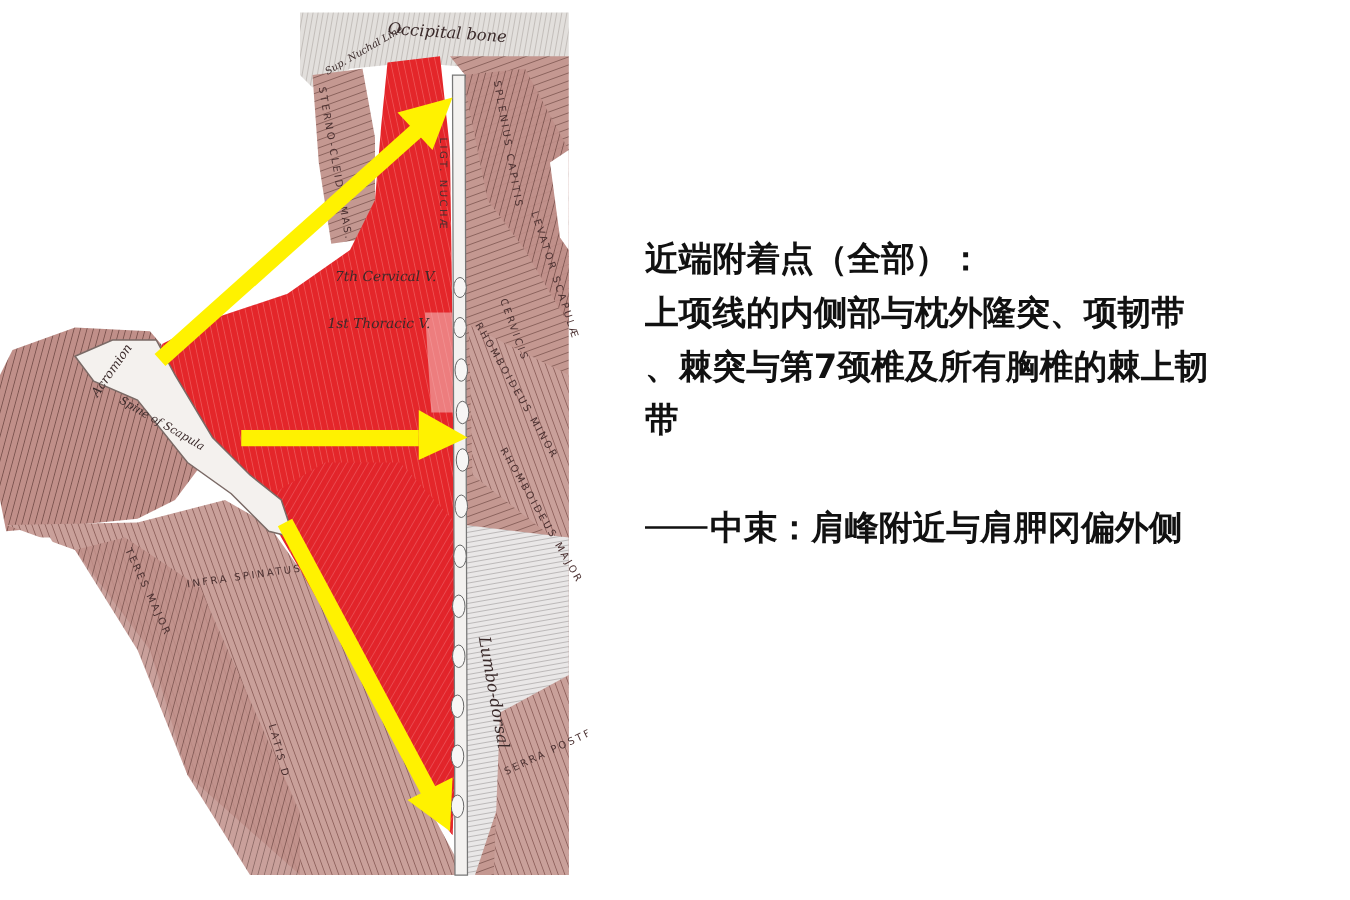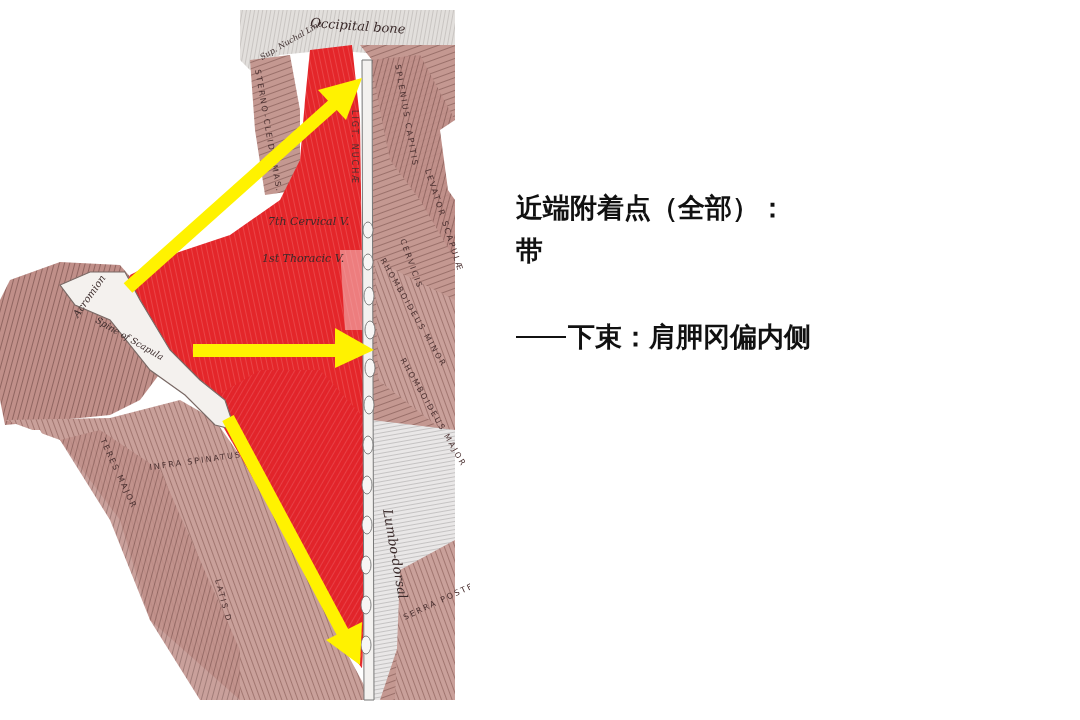--- a/index.html
+++ b/index.html
@@ -187,20 +187,22 @@
         <g>
           <line x1="228" y1="418" x2="343" y2="633" stroke="#fff200" stroke-width="13"></line>
           <polygon points="360,665 326,640 362,622"></polygon>
         </g>
       </g>
     </svg>
   </div>
 
   <div class="text-panel">
     <span class="line">近端附着点（全部）：</span>
+    <span class="line">上项线的内侧部与枕外隆突、项韧带</span>
+    <span class="line">、棘突与第7颈椎及所有胸椎的棘上韧</span>
     <span class="line">带</span>
     <div class="gap"></div>
     <span class="line">
-      <span class="dash"></span><span>下束：</span><span>肩胛冈偏内侧</span>
+      <span class="dash"></span><span>中束：</span><span>肩峰附近与肩胛冈偏外侧</span>
     </span>
   </div>
 
 </div>
 
 </body></html>

